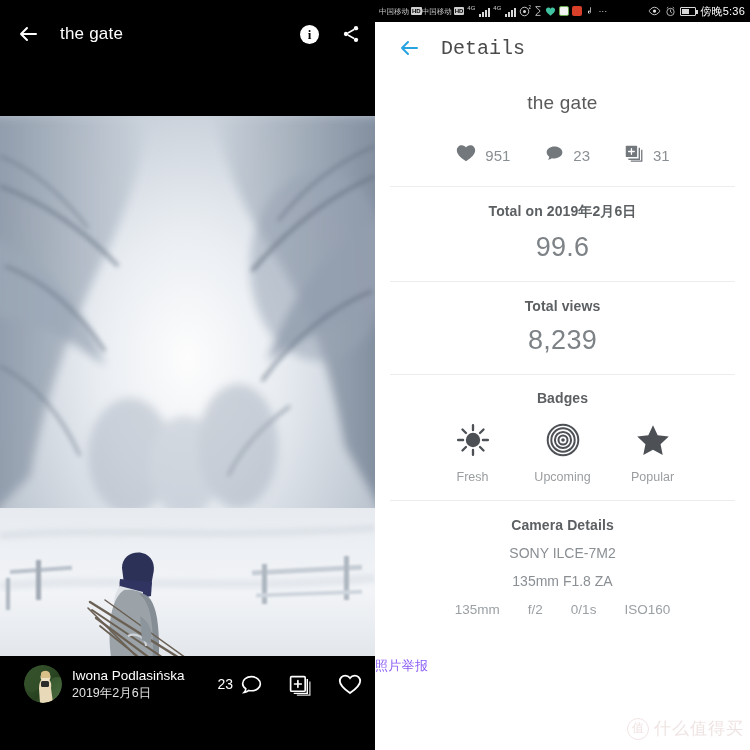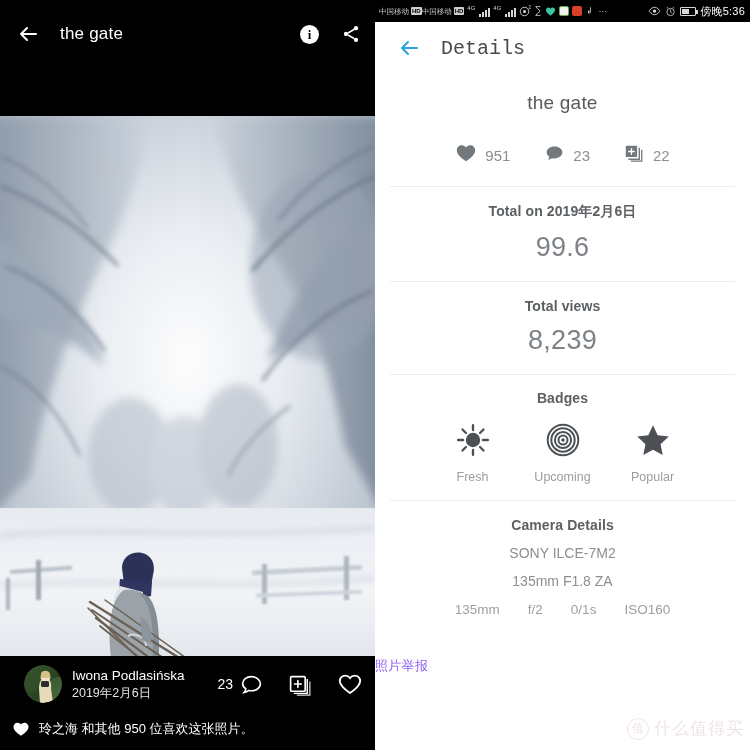--- a/index.html
+++ b/index.html
@@ -325,26 +325,20 @@
             <rect x="2.5" y="4.5" width="14" height="14" rx="1" fill="none" stroke="#ffffff" stroke-width="1.6"></rect>
             <path d="M9.5 8.3v6.4M6.3 11.5h6.4" stroke="#ffffff" stroke-width="1.6" stroke-linecap="round"></path>
             <path d="M18.5 6.8v13.7H5.5" fill="none" stroke="#ffffff" stroke-width="1.4"></path>
             <path d="M21 9v13.2H8.5" fill="none" stroke="#ffffff" stroke-width="1.2" opacity=".85"></path>
           </svg>
           <svg width="26" height="26" viewBox="0 0 24 24">
             <path d="M12 20.4 C6 16.2 2.6 13 2.6 9.2 C2.6 6.3 4.9 4.2 7.6 4.2 C9.4 4.2 11 5.1 12 6.5 C13 5.1 14.6 4.2 16.4 4.2 C19.1 4.2 21.4 6.3 21.4 9.2 C21.4 13 18 16.2 12 20.4Z" fill="none" stroke="#ffffff" stroke-width="1.7"></path>
           </svg>
         </div>
       </div>
-      <div class="likes-row">
-        <svg width="18" height="18" viewBox="0 0 24 24">
-          <path d="M12 21 C5.5 16.5 2 13 2 8.9 C2 5.8 4.4 3.5 7.4 3.5 C9.3 3.5 11 4.5 12 6 C13 4.5 14.7 3.5 16.6 3.5 C19.6 3.5 22 5.8 22 8.9 C22 13 18.5 16.5 12 21Z" fill="#ffffff"></path>
-        </svg>
-        <span class="likes-text">玲之海 和其他 950 位喜欢这张照片。</span>
-      </div>
     </div>
   </div>
 
   <div class="right-panel">
 
     <div class="statusbar">
       <div class="sb-left">
         <div class="carrier-stack">
           <div class="carrier-line">
             <span>中国移动</span>
@@ -428,21 +422,21 @@
         </svg>
         <span class="stat-val">23</span>
       </div>
       <div class="stat">
         <svg width="21" height="21" viewBox="0 0 24 24">
           <rect x="2" y="3" width="13" height="13" rx="1" fill="#73787d"></rect>
           <path d="M8.5 6.5v6.4M5.3 9.7h6.4" stroke="#ffffff" stroke-width="1.5" stroke-linecap="round"></path>
           <path d="M17.5 5.5v13H5" fill="none" stroke="#73787d" stroke-width="1.6"></path>
           <path d="M20.3 7.6v13.2H7.8" fill="none" stroke="#73787d" stroke-width="1.5"></path>
         </svg>
-        <span class="stat-val">22</span>
+        <span class="stat-val">31</span>
       </div>
     </div>
 
     <div class="divider"></div>
 
     <div class="section">
       <div class="sec-label">Total on 2019年2月6日</div>
       <div class="sec-value">99.6</div>
     </div>
 

